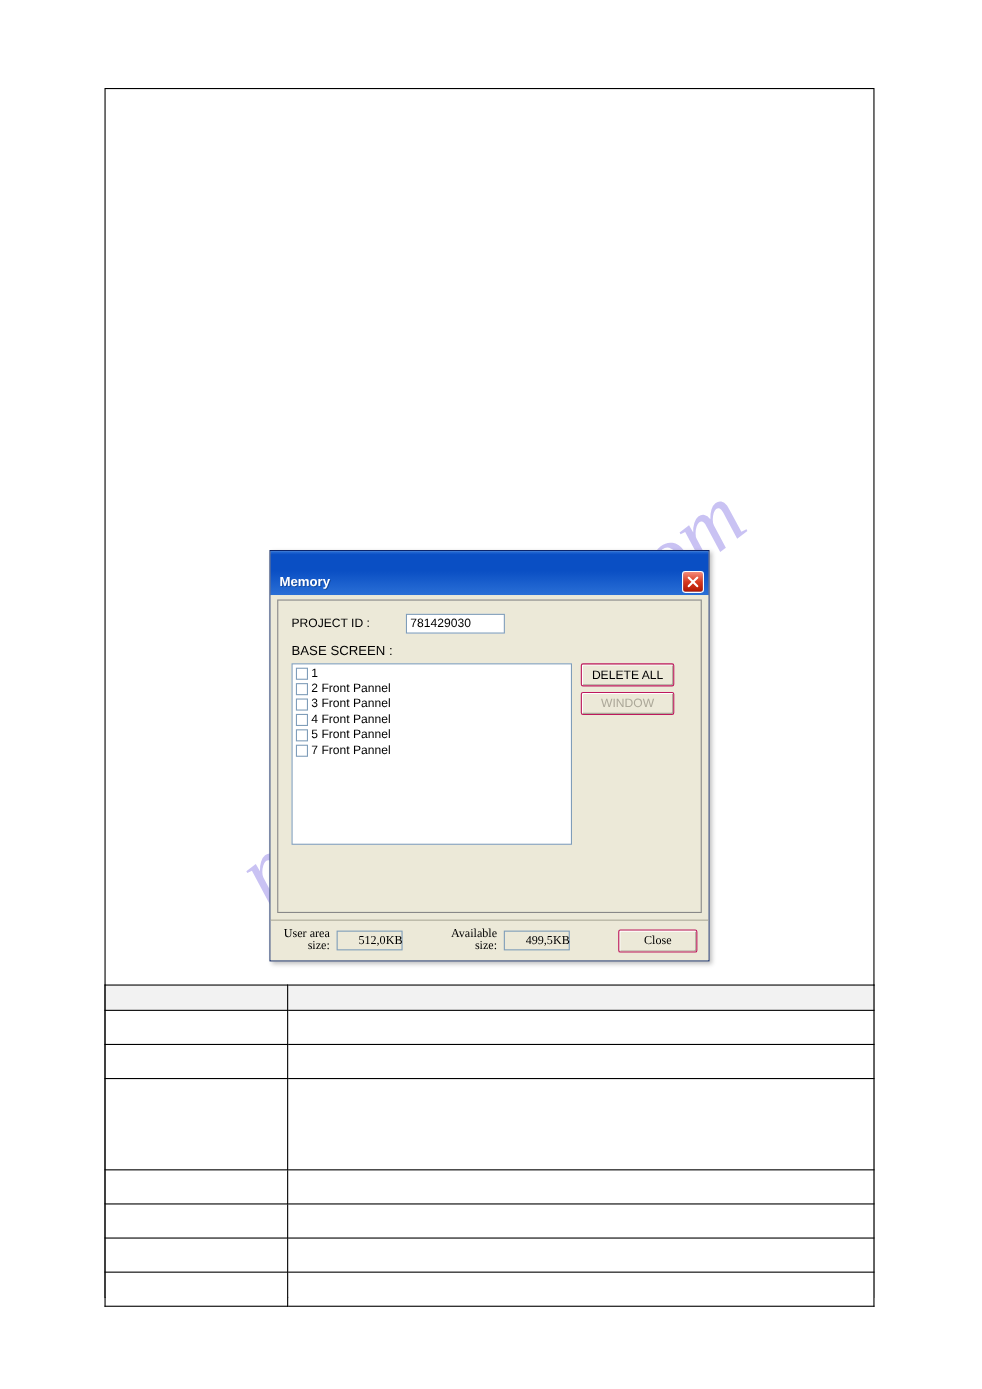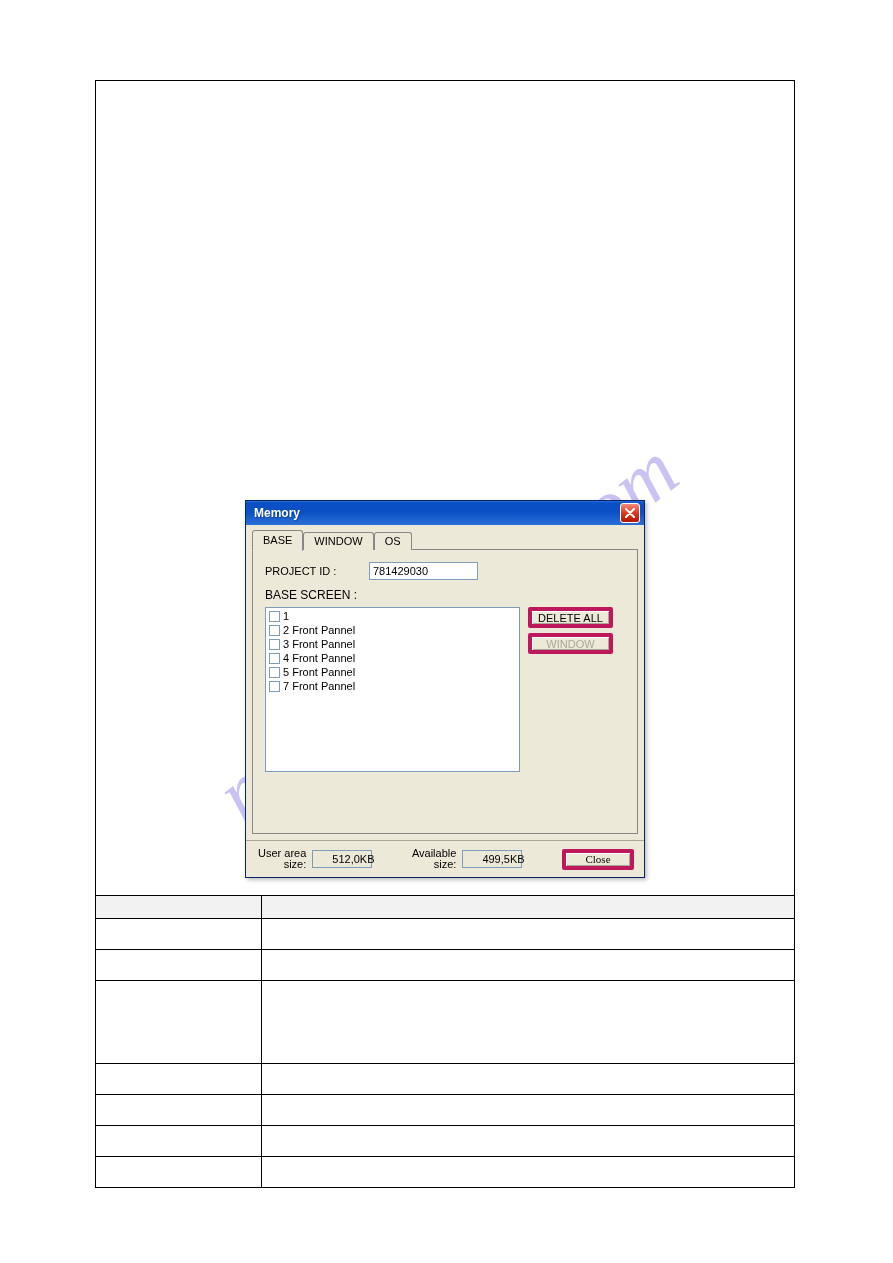--- a/index.html
+++ b/index.html
@@ -46,21 +46,21 @@
     border: 1px solid #0a246a;
     background: #ece9d8;
     box-sizing: border-box;
   }
   .titlebar {
     height: 24px;
     background: linear-gradient(to bottom, #2a6fd6 0%, #0a4fc4 8%, #0a4fc4 45%, #2a6fd6 100%);
     display: flex;
     align-items: center;
     justify-content: space-between;
-    padding: 0 4px 0 8px;
+    padding: 16px 4px 0 8px;
     color: #fff;
     font-weight: bold;
     font-size: 12px;
   }
   .titlebar .title-text {
     text-shadow: 1px 1px 0 rgba(0,0,0,.25);
   }
   .close-btn {
     width: 18px;
     height: 18px;
@@ -180,21 +180,21 @@
     box-sizing: border-box;
     margin-right: 1px;
   }
   .btn-col {
     display: flex;
     flex-direction: column;
     gap: 5px;
     width: 85px;
   }
   .win-btn {
-    border: 4px solid #be185d;
+    border: 1px solid #be185d;
     background: #ece9d8;
     height: 21px;
     font-size: 11px;
     color: #000;
     display: flex;
     align-items: center;
     justify-content: center;
     border-radius: 2px;
     box-shadow: inset 1px 1px 0 #fff, inset -1px -1px 0 #aca899;
     cursor: pointer;
@@ -214,20 +214,21 @@
     justify-content: space-between;
     background: #ece9d8;
     gap: 4px;
   }
   .footer-block {
     display: flex;
     align-items: center;
     gap: 6px;
     font-size: 11px;
     color: #000;
+    font-family: Liberation Serif, serif;
   }
   .footer-block .lbl {
     width: auto;
     text-align: right;
     line-height: 11px;
   }
   .readonly {
     border: 1px solid #7f9db9;
     background: #ece9d8;
     height: 18px;
@@ -282,29 +283,24 @@
 <div class="dialog">
   <div class="titlebar">
     <span class="title-text">Memory</span>
     <div class="close-btn">
       <svg width="10" height="10" viewBox="0 0 10 10">
         <path d="M1 1 L9 9 M9 1 L1 9" stroke="#fff" stroke-width="2" stroke-linecap="round"></path>
       </svg>
     </div>
   </div>
   <div class="dialog-body">
-    <div class="tabbar">
-      <div class="tab active">BASE</div>
-      <div class="tab">WINDOW</div>
-      <div class="tab">OS</div>
-    </div>
     <div class="tab-panel">
       <div class="field-row">
         <span class="label">PROJECT ID :</span>
-        <div class="text-input" style="width:109px; display:flex; align-items:center;">
+        <div class="text-input" style="width:90px; display:flex; align-items:center;">
             <span>781429030</span>
           </div>
       </div>
       <div class="section-label">BASE SCREEN :</div>
       <div class="list-area">
         <div class="listbox">
           <div class="list-item">
             <span class="chk"></span>
             <span>1</span>
           </div>

